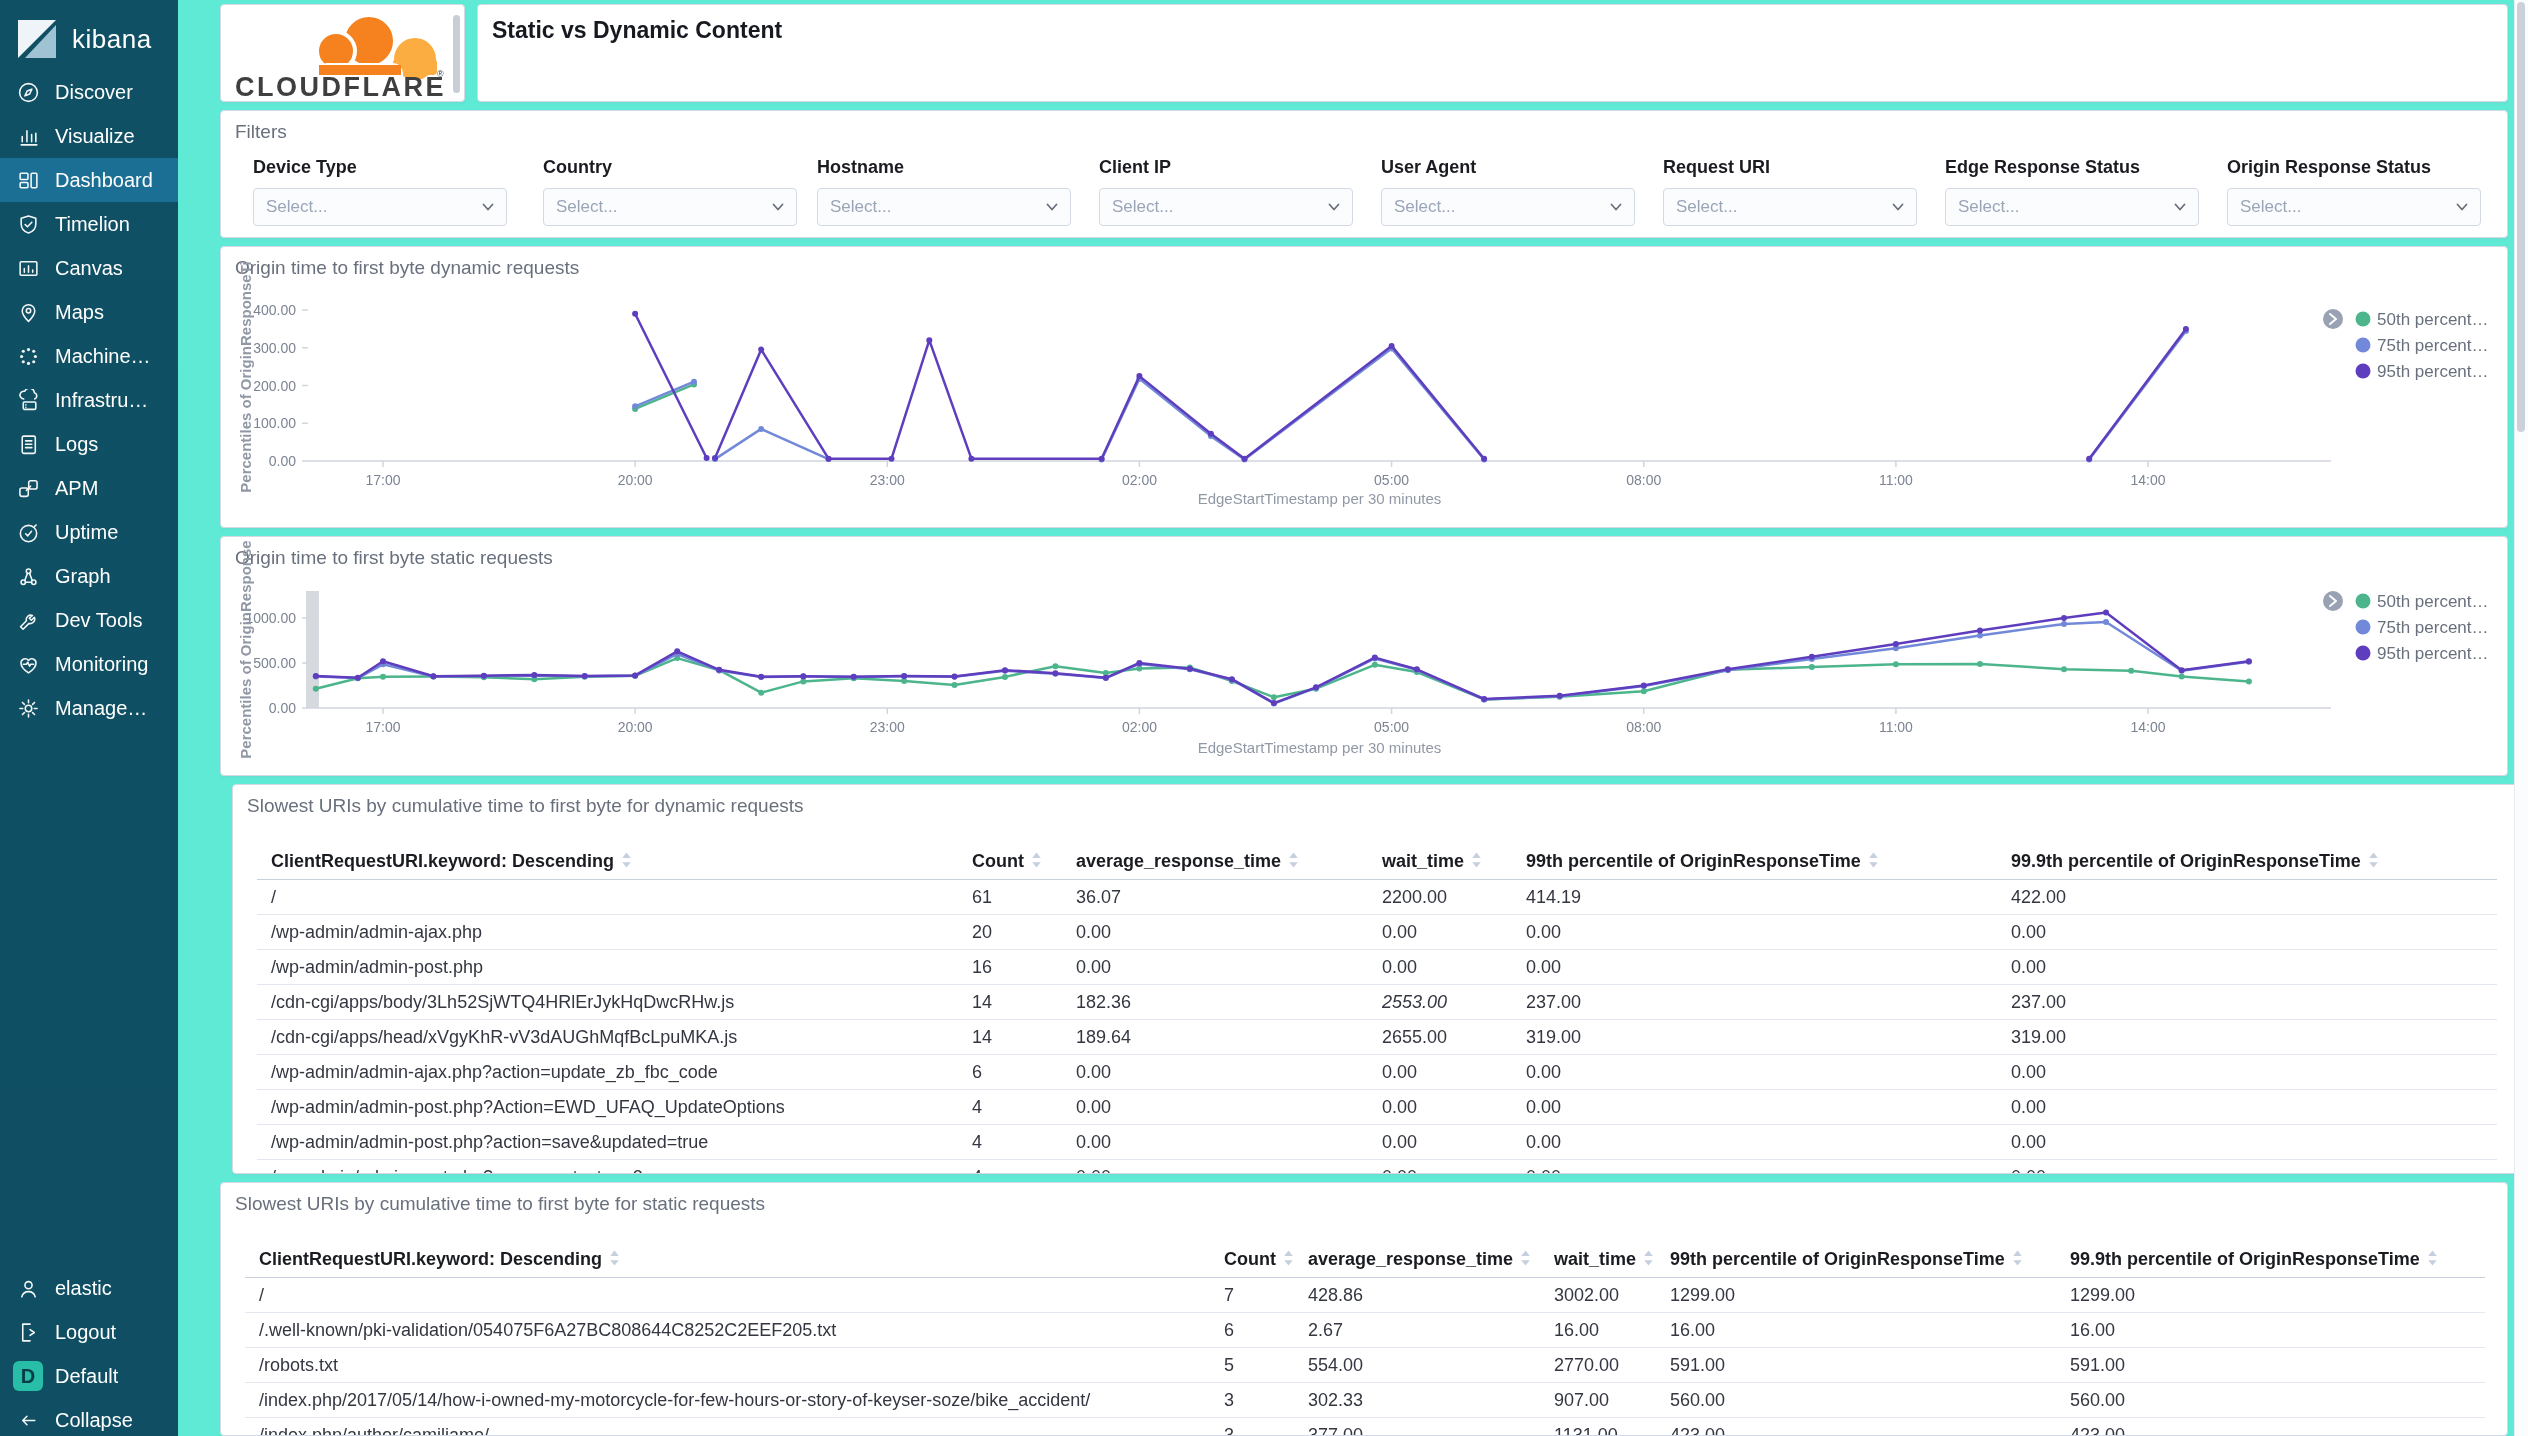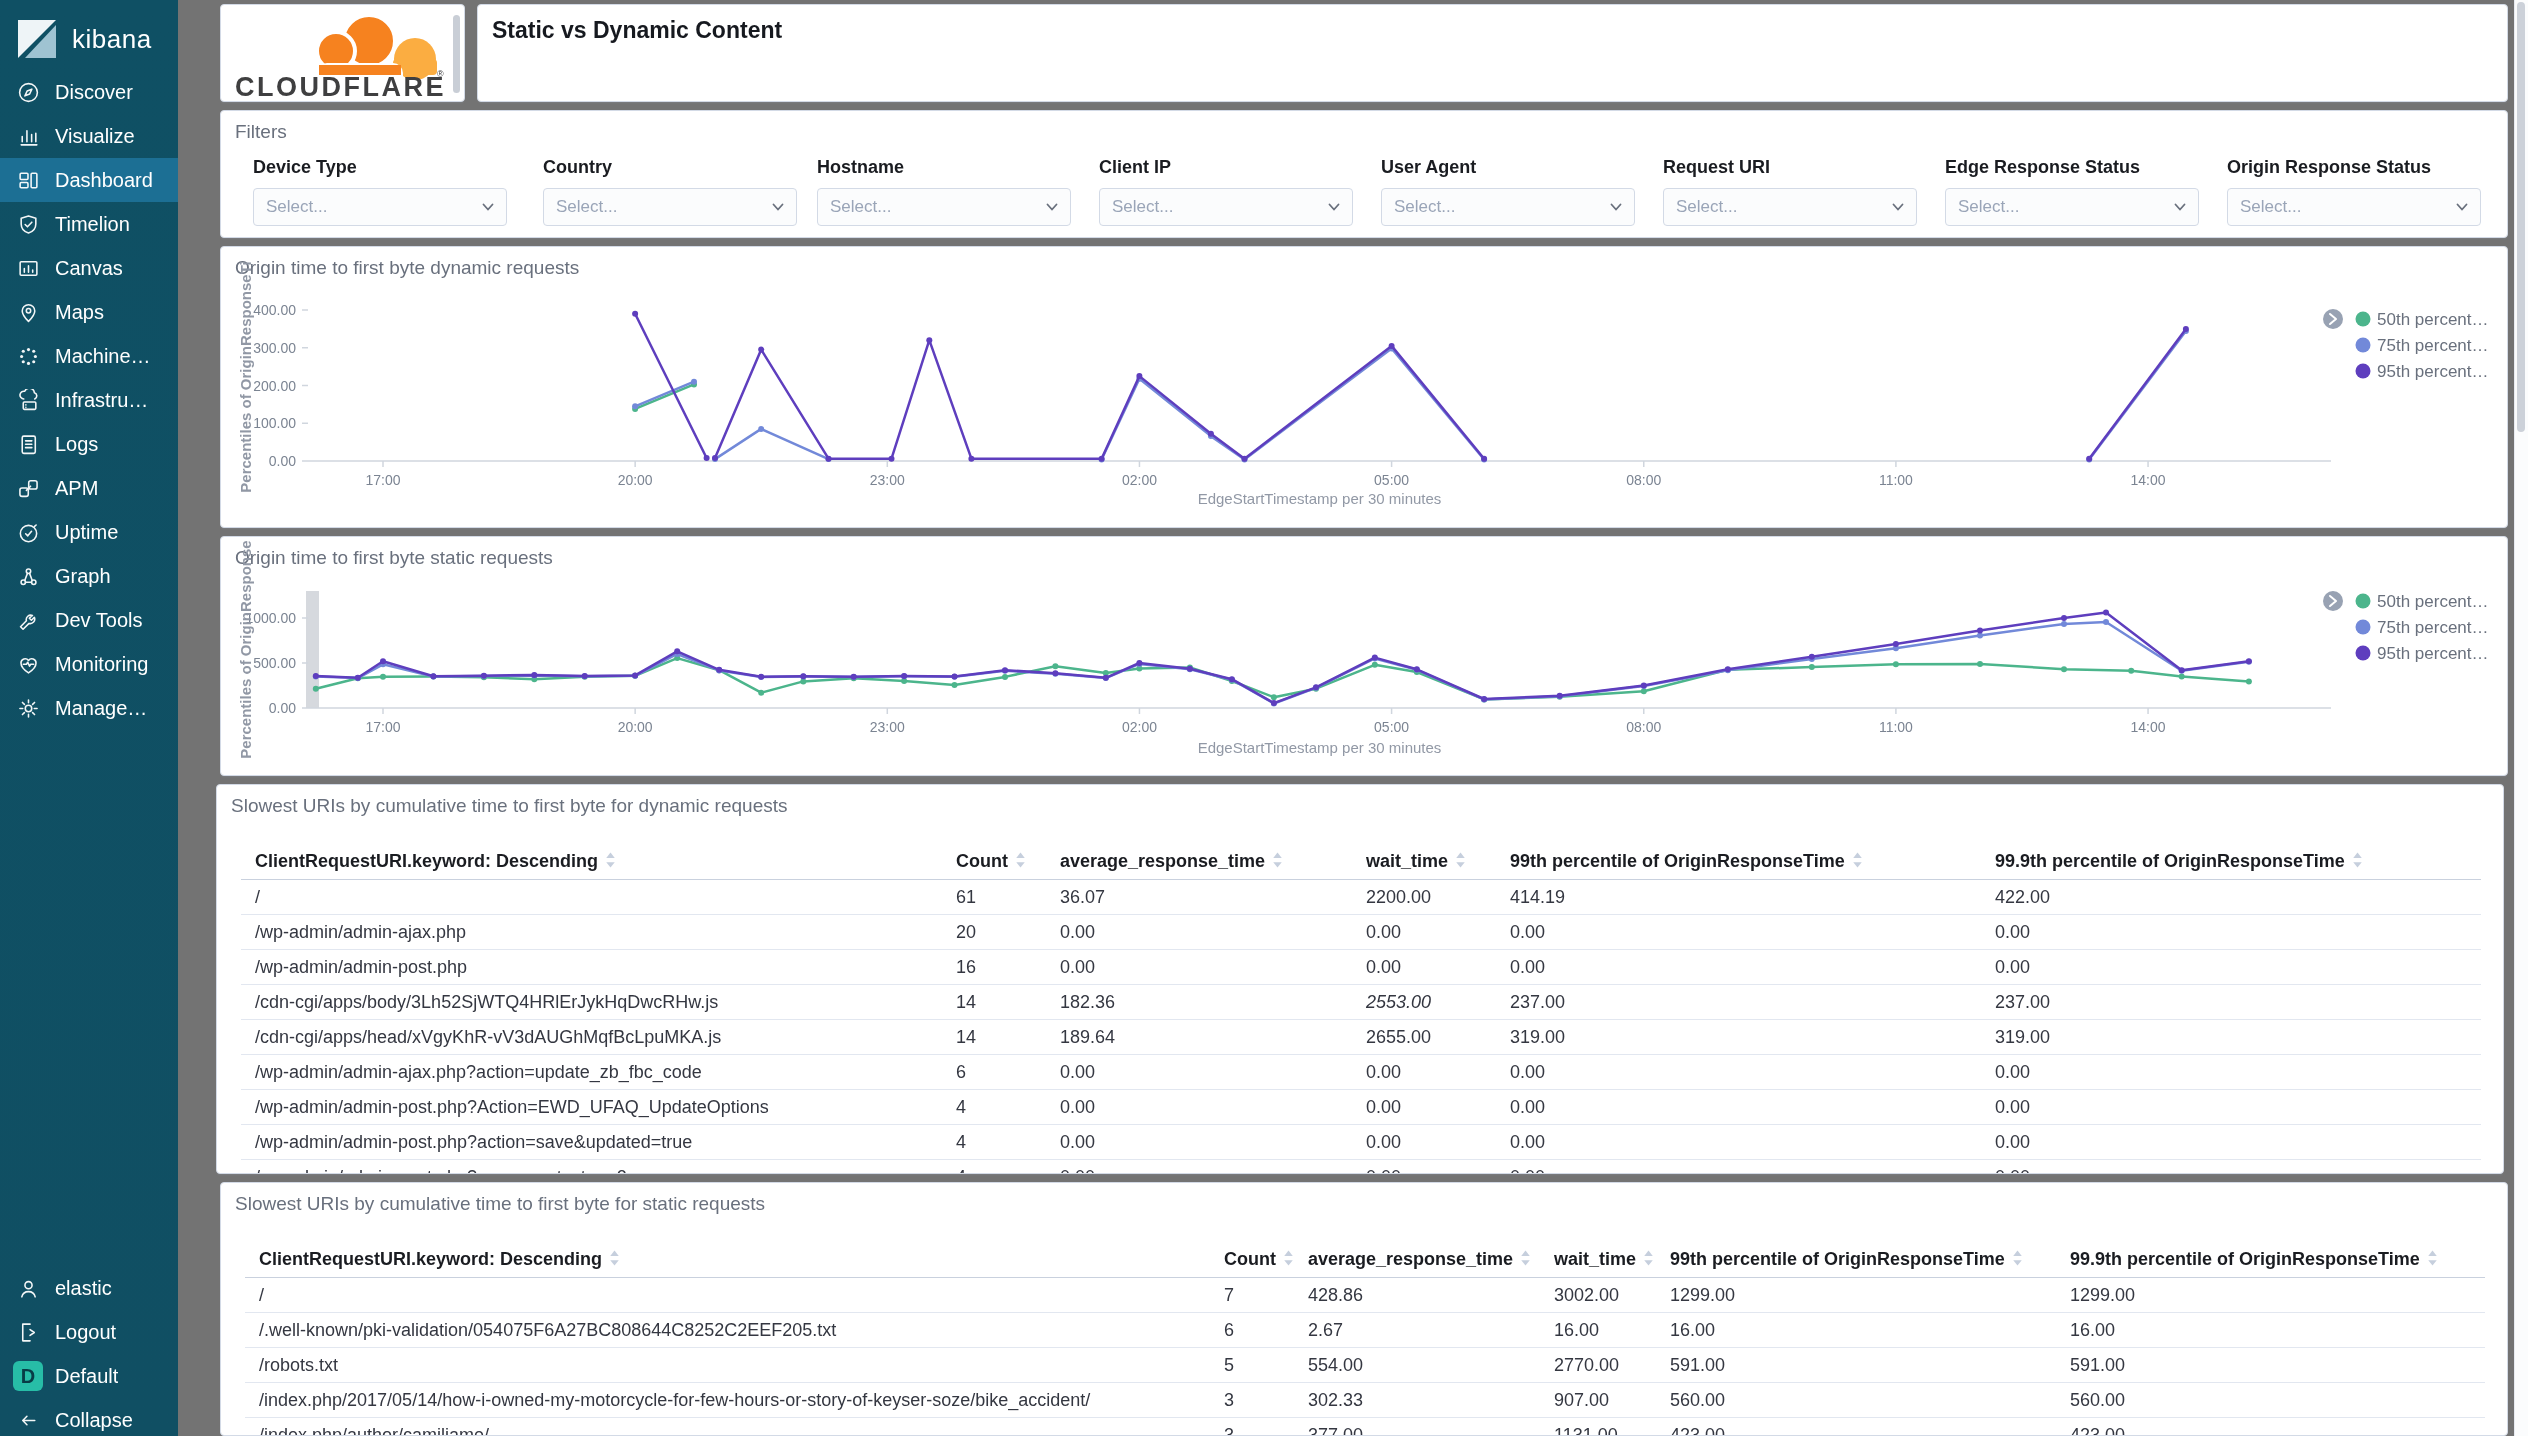--- a/index.html
+++ b/index.html
@@ -1,16 +1,16 @@
 <!DOCTYPE html>
 <html><head>
 <meta charset="utf-8">
 <style>
   html,body{margin:0;padding:0;background:#e9edf3;}
-  .page{position:relative;width:2528px;height:1436px;overflow:hidden;background:#737373;
+  .page{position:relative;width:2528px;height:1436px;overflow:hidden;background:#5eead4;
         font-family:"Liberation Sans","DejaVu Sans",sans-serif;color:#343741;}
   
   .sidebar{position:absolute;left:0;top:0;width:178px;height:1436px;background:#10586e;
            background:linear-gradient(180deg,#0f5064 0%,#104f63 100%);}
   .brand-row{display:flex;align-items:center;gap:12px;padding:16px 0 14px 14px;}
   .brand-row .brand-text{color:#fff;font-size:26px;letter-spacing:.5px;}
   .nav-top{position:absolute;top:70px;left:0;right:0;}
   .nav-bottom{position:absolute;top:1266px;left:0;right:0;}
   .nav-item{height:44px;display:flex;align-items:center;gap:15px;padding:0 22px 0 17px;
             color:#ffffff;font-size:20px;cursor:pointer;white-space:nowrap;overflow:hidden;}
@@ -38,21 +38,21 @@
               border:1px solid #d3dae6;border-radius:4px;background:#fbfcfd;cursor:pointer;}
   .select-box .ph{position:absolute;left:12px;top:50%;transform:translateY(-50%);
                   font-size:17px;color:#9aa5b8;}
   .select-box svg{position:absolute;right:11px;top:50%;transform:translateY(-50%);
                   width:14px;height:14px;stroke:#69707d;stroke-width:1.8;fill:none;stroke-linecap:round;}
   
   .chart1-panel{left:220px;top:246px;width:2288px;height:282px;overflow:hidden;}
   .chart2-panel{left:220px;top:536px;width:2288px;height:240px;overflow:hidden;}
   .chart-svg{position:absolute;left:0;top:0;}
   
-  .table1-panel{left:216px;top:784px;width:2288px;height:390px;overflow:hidden;}
+  .table1-panel{left:232px;top:784px;width:2288px;height:390px;overflow:hidden;}
   .table2-panel{left:220px;top:1182px;width:2288px;height:254px;overflow:hidden;}
   .tbl{position:absolute;left:24px;top:58px;width:2240px;}
   .trow{position:relative;height:34px;border-bottom:1px solid #e2e7f0;}
   .trow.thead{height:36px;border-bottom:1px solid #c9d1de;}
   .tcell{position:absolute;top:50%;transform:translateY(-50%);white-space:nowrap;
          font-size:18px;color:#343741;}
   .thead .tcell{font-weight:bold;color:#1a1c21;cursor:pointer;}
   .sort-ic{display:inline-block;margin-left:7px;vertical-align:-2px;}
   
   .page-scrollbar{position:absolute;right:0;top:0;bottom:0;width:13px;background:#fbfcfd;border-left:1px solid #e8ebf1;}

